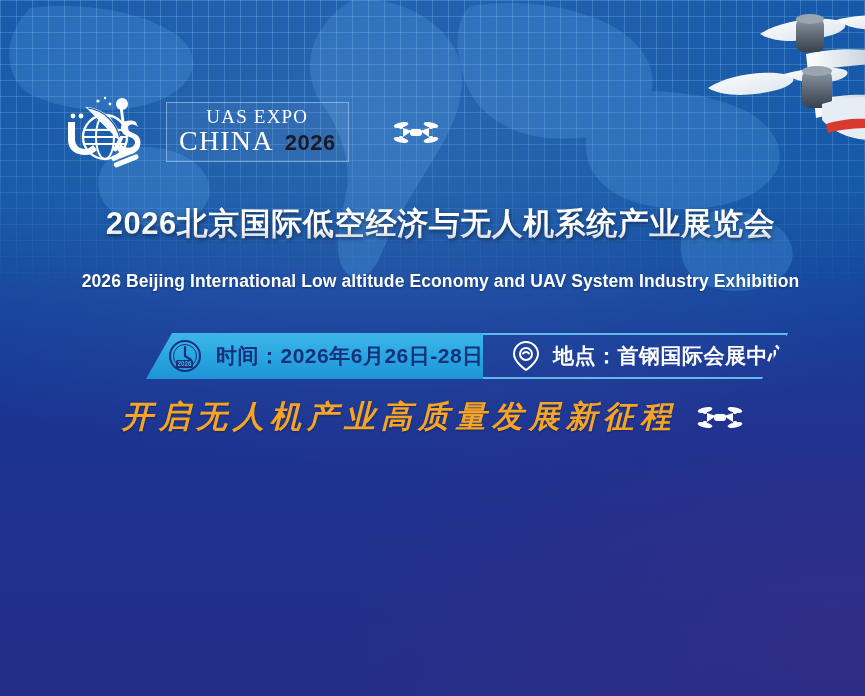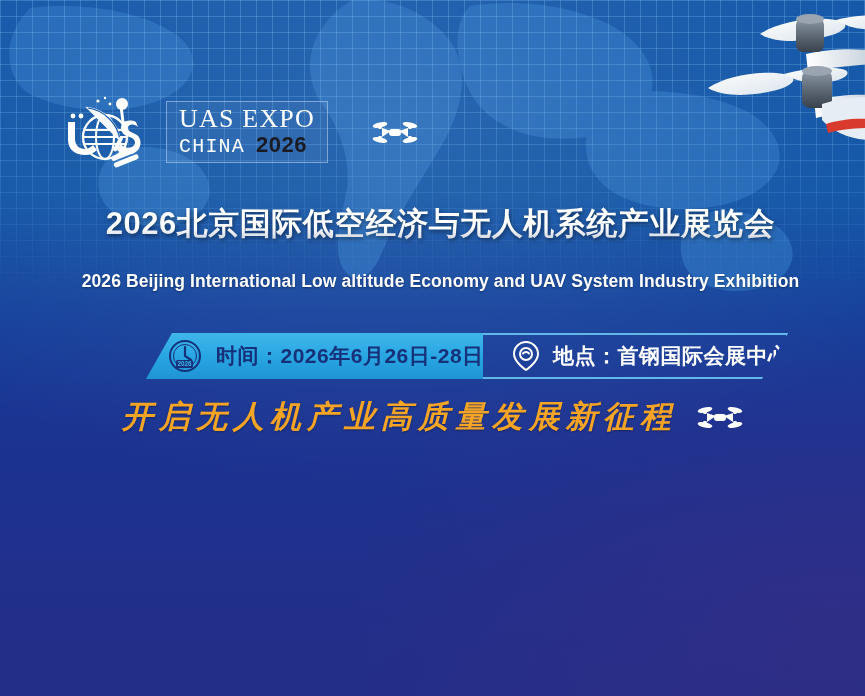--- a/index.html
+++ b/index.html
@@ -42,26 +42,26 @@
 
   
   .logo-row{ position:absolute; left:64px; top:96px; display:flex; align-items:center; gap:16px; }
   .logo-mark{ width:86px; height:72px; }
   .logo-box{
     border:1px solid rgba(190,215,245,.55);
     padding:4px 12px 5px 12px;
     background:rgba(255,255,255,.05);
   }
   .logo-l1{
-    font-family:"Liberation Serif", serif; font-size:26px; letter-spacing:1.2px;
+    font-family:"Liberation Serif", serif; font-size:19px; letter-spacing:1.2px;
     color:#ffffff; line-height:1.02; white-space:nowrap;text-align:center;
   }
   .logo-l2{ display:flex; align-items:baseline; gap:11px; line-height:1.05; }
   .logo-cn{
-    font-family:Liberation Mono, monospace; font-size:20px; letter-spacing:1.2px; color:#ffffff;
+    font-family:Liberation Serif, serif; font-size:28px; letter-spacing:1.2px; color:#ffffff;
   }
   .logo-yr{
     font-family:"Liberation Sans", sans-serif; font-weight:bold; font-size:22px;
     color:#1b1b24; letter-spacing:.5px;
   }
   .mini-drone{ width:46px; height:30px; margin-left:28px; }
 
   
   .title-cn{
     position:absolute; left:16px; right:0; top:203px; text-align:center;

